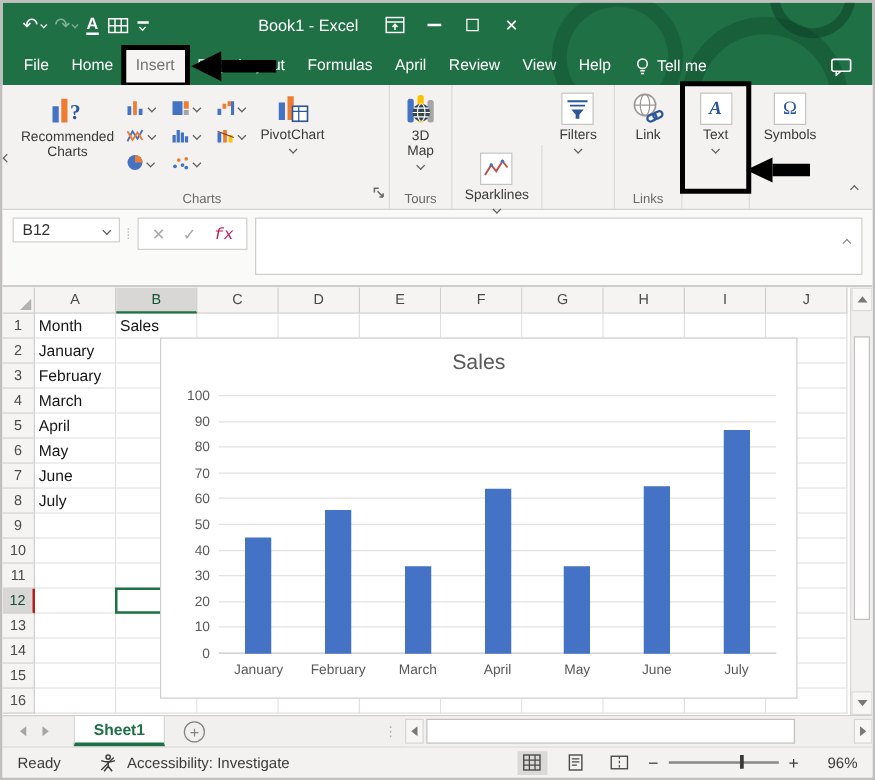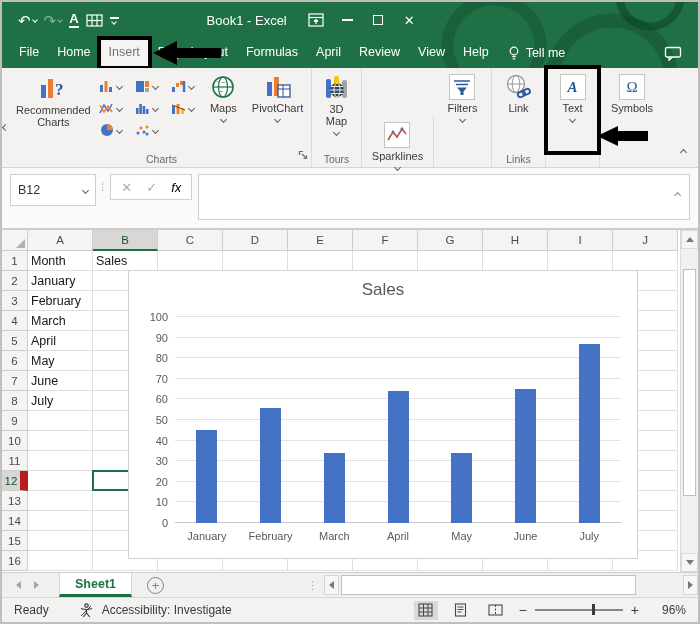--- a/index.html
+++ b/index.html
@@ -60,35 +60,35 @@
   .mini{display:flex;align-items:center;gap:3px;justify-content:center;}
   .launcher{position:absolute;right:3px;bottom:3px;}
   .rib-collapse{position:absolute;right:12px;bottom:8px;}
   .anno-box-text{position:absolute;left:-2px;right:-2px;top:-3px;bottom:12px;border:4px solid #000;pointer-events:none;z-index:5;}
   .text-arrow{position:absolute;left:calc(100% - 2px);top:58px;z-index:6;}
   .ah2{width:0;height:0;border-top:10px solid transparent;border-bottom:10px solid transparent;border-right:21px solid #000;}
   .at2{width:30px;height:10px;background:#000;}
 
   
   .fbar{height:62px;background:#fafaf9;border-bottom:2px solid #cfcdcb;display:flex;align-items:flex-start;padding:6px 8px 0 8px;flex:none;}
-  .namebox{width:86px;height:32px;background:#fff;border:1px solid #d1cfcd;display:flex;align-items:center;padding:0 7px;font-size:12.5px;color:#333;}
+  .namebox{width:86px;height:20px;background:#fff;border:1px solid #d1cfcd;display:flex;align-items:center;padding:0 7px;font-size:12.5px;color:#333;}
   .namebox .chev{margin-left:auto;}
   .fdots{color:#c4c2c0;font-size:12px;margin:6px 5px 0 5px;letter-spacing:1px;}
   .fxbox{background:#fff;border:1px solid #d1cfcd;height:26px;display:flex;align-items:center;padding:0 10px;gap:14px;font-size:13px;color:#adabab;}
-  .fx-label{font-family:Liberation Sans, sans-serif;font-style:italic;color:#000000;}
+  .fx-label{font-family:Liberation Mono, monospace;font-style:italic;color:#be185d;}
   .finput{flex:1;height:46px;background:#fff;border:1px solid #d1cfcd;margin-left:6px;position:relative;}
   .fcollapse{position:absolute;right:9px;top:9px;}
 
   
   .sheet-area{height:342px;position:relative;background:#fff;flex:none;overflow:hidden;}
   .grid{display:grid;grid-template-columns:26px repeat(10,65px);grid-template-rows:21px repeat(16,20px);position:absolute;left:0;top:0;}
   .hcell{background:#f5f4f3;border-right:1px solid #cfcdcb;border-bottom:1px solid #cfcdcb;display:flex;align-items:center;justify-content:center;color:#4a4a4a;font-size:11.5px;}
   .hcell.selhdr{background:#d9d7d5;color:#0f5132;}
   .hcell.selhdr.col{border-bottom:2px solid #1e7145;}
-  .hcell.selhdr.row{border-right:8px solid #b91c1c;}
+  .hcell.selhdr.row{border-right:2px solid #b91c1c;}
   .corner{position:relative;}
   .corner::after{content:"";position:absolute;right:2px;bottom:2px;width:0;height:0;border-bottom:9px solid #b4b2b0;border-left:9px solid transparent;}
   .cell{background:#fff;border-right:1px solid #e2e0de;border-bottom:1px solid #e2e0de;display:flex;align-items:center;padding:0 3px;font-size:12.5px;color:#161616;white-space:nowrap;overflow:hidden;}
   .selbox{position:absolute;border:2px solid #1e7145;z-index:2;}
   .vscroll{position:absolute;right:0;top:0;width:18px;height:100%;background:#f1f0ef;border-left:1px solid #dcdad8;}
   .vs-btn{position:absolute;left:0;width:100%;height:19px;display:flex;align-items:center;justify-content:center;background:#f7f6f5;border:1px solid #dcdad8;}
   .vs-thumb{position:absolute;left:2px;right:2px;top:39px;height:227px;background:#fff;border:1px solid #c2c0be;}
   .tri-up{width:0;height:0;border-left:4px solid transparent;border-right:4px solid transparent;border-bottom:5px solid #7a7875;}
   .tri-down{width:0;height:0;border-left:4px solid transparent;border-right:4px solid transparent;border-top:5px solid #7a7875;}
   .tri-left{width:0;height:0;border-top:4px solid transparent;border-bottom:4px solid transparent;border-right:5px solid #7a7875;}
@@ -291,31 +291,20 @@
               <svg width="15" height="13" viewBox="0 0 15 13">
                 <circle cx="3" cy="9" r="1.5" fill="#4472C4"></circle>
                 <circle cx="6" cy="4" r="1.5" fill="#ED7D31"></circle>
                 <circle cx="9" cy="8" r="1.5" fill="#4472C4"></circle>
                 <circle cx="12" cy="3" r="1.5" fill="#ED7D31"></circle>
                 <circle cx="12" cy="10" r="1.5" fill="#4472C4"></circle>
               </svg>
               <span class="chev"></span>
             </span>
         </div>
-        <div class="rbtn" style="width:46px;">
-          <svg width="26" height="26" viewBox="0 0 26 26">
-              <circle cx="13" cy="13" r="10" fill="#fff" stroke="#1e7145" stroke-width="1.6"></circle>
-              <ellipse cx="13" cy="13" rx="4.5" ry="10" fill="none" stroke="#1e7145" stroke-width="1.2"></ellipse>
-              <line x1="3" y1="13" x2="23" y2="13" stroke="#1e7145" stroke-width="1.2"></line>
-              <path d="M6 8 q3 -2 5 0 t5 0" fill="#70AD47" stroke="none"></path>
-              <path d="M8 17 q3 2 6 0" fill="#70AD47" stroke="none"></path>
-            </svg>
-          <span>Maps</span>
-          <span class="chev caret-line"></span>
-        </div>
         <div class="rbtn" style="width:64px;">
           <svg width="28" height="26" viewBox="0 0 28 26">
               <rect x="3" y="8" width="5" height="14" fill="#4472C4"></rect>
               <rect x="10" y="3" width="5" height="19" fill="#ED7D31"></rect>
               <rect x="14" y="11" width="12" height="12" fill="#fff" stroke="#2b579a" stroke-width="1.3"></rect>
               <line x1="14" y1="15" x2="26" y2="15" stroke="#2b579a" stroke-width="1"></line>
               <line x1="19" y1="11" x2="19" y2="23" stroke="#2b579a" stroke-width="1"></line>
             </svg>
           <span>PivotChart</span>
           <span class="chev caret-line"></span>

